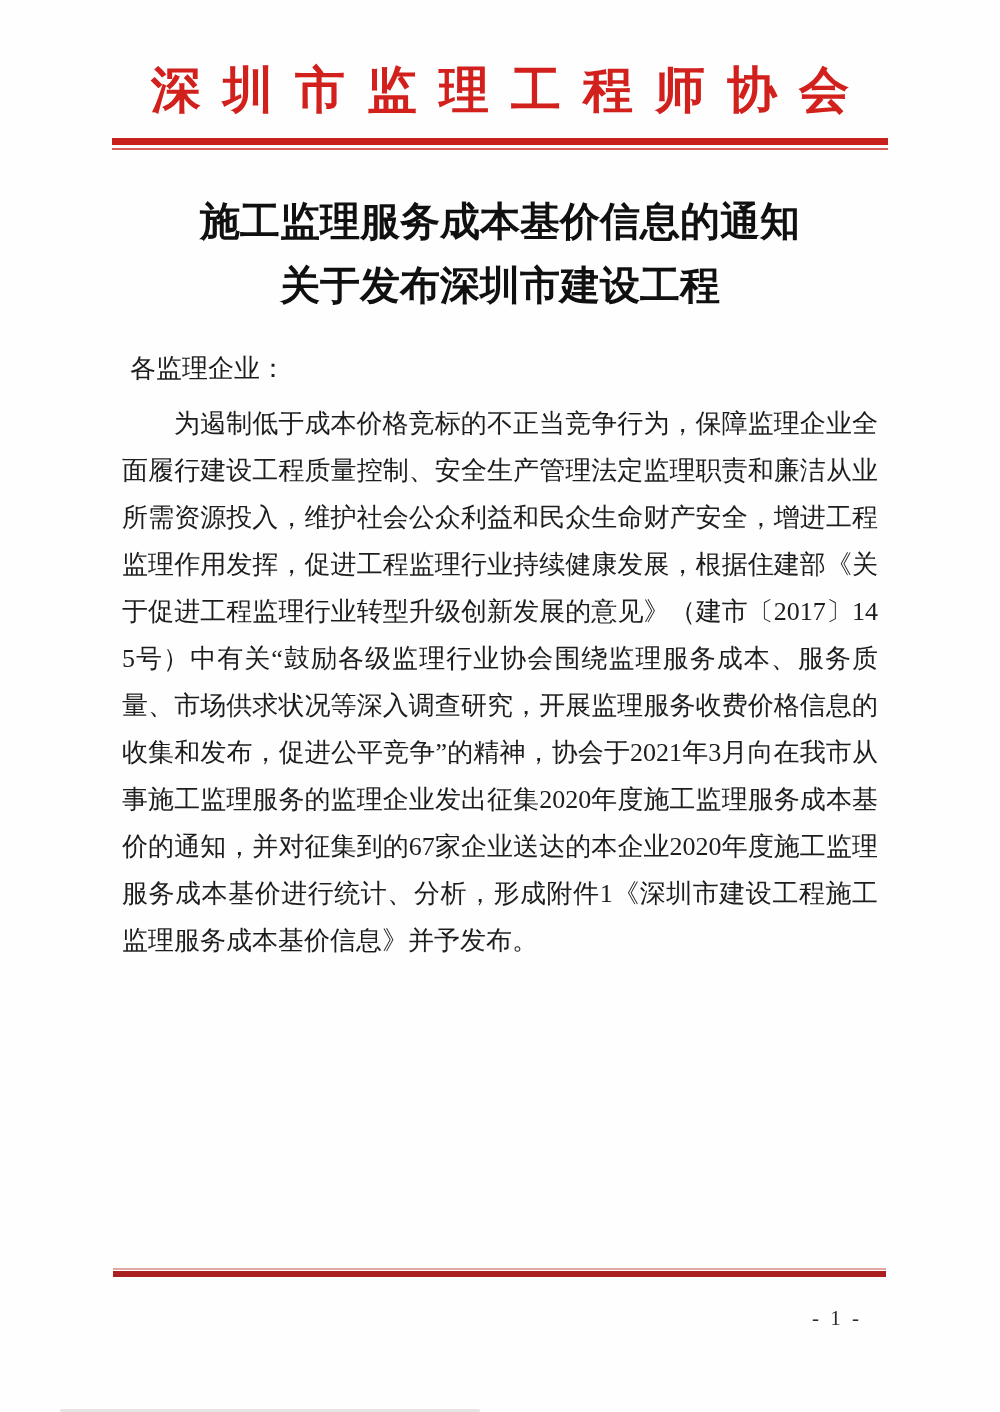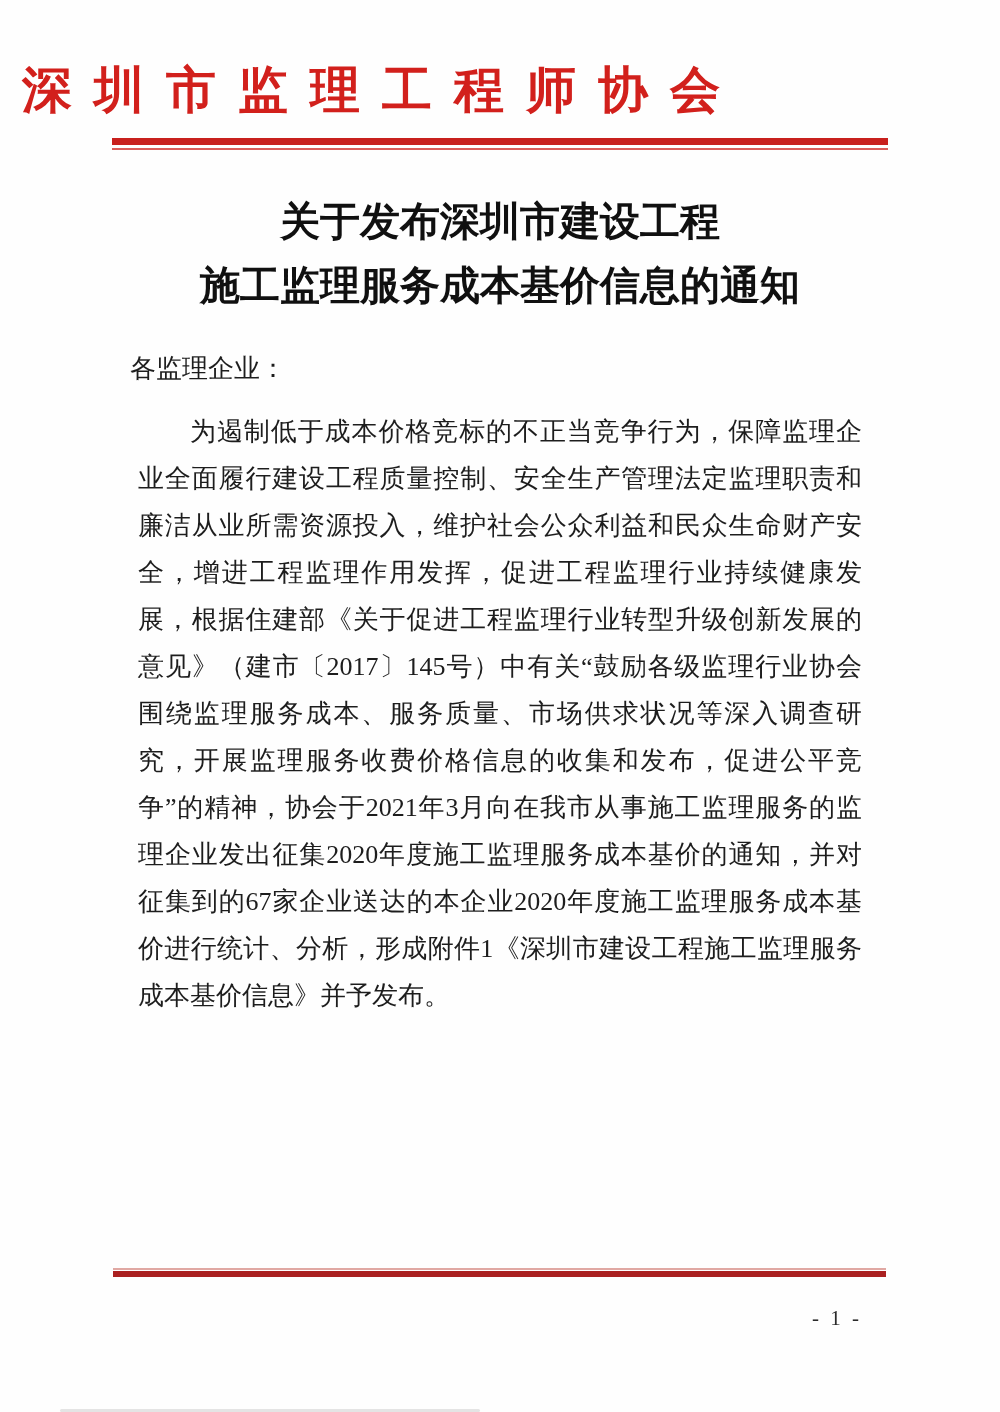--- a/index.html
+++ b/index.html
@@ -10,21 +10,21 @@
     font-family: "Liberation Serif", "DejaVu Serif", serif;
     position: relative; overflow: hidden;
   }
   .page {
     position: absolute; inset: 0;
     background: #fefefe;
   }
   
   .org-name {
     margin-top: 62px;
-    text-align: left;
+    text-align: center;
     color: #d2201c;
     font-weight: 700;
     font-size: 50px;
     line-height: 56px;
     letter-spacing: 22px;
     text-indent: 22px;
     white-space: nowrap;
   }
   .header-rule { margin: 20px 112px 0 112px; }
   .header-rule .rule-thick { height: 7px; background: #c8201d; }
@@ -41,21 +41,21 @@
   
   .content {
     width: 756px;
     margin: 27px auto 0 auto;
     font-size: 26px;
     line-height: 47px;
     color: #1d1d1d;
     text-align: justify;
   }
   .salutation { text-indent: 0; margin: 8px; }
-  p.para { margin: 16px; text-indent: 2em; word-break: break-all; }
+  p.para { margin: 0; text-indent: 2em; word-break: break-all; }
   
   .footer-rule { position: absolute; left: 113px; right: 114px; top: 1268px; }
   .footer-rule .rule-thin  { height: 2px; background: #e0a8a3; }
   .footer-rule .rule-thick { height: 6px; background: #aa2020; margin-top: 1px; }
   .page-number {
     position: absolute;
     top: 1306px; right: 138px;
     font-size: 21px;
     letter-spacing: 3px;
     color: #2a2a2a;
@@ -73,22 +73,22 @@
 <div class="page">
 
   <div class="org-name">深圳市监理工程师协会</div>
 
   <div class="header-rule">
     <div class="rule-thick"></div>
     <div class="rule-thin"></div>
   </div>
 
   <div class="doc-title">
+    <div>施工监理服务成本基价信息的通知</div>
     <div>关于发布深圳市建设工程</div>
-    <div>施工监理服务成本基价信息的通知</div>
   </div>
 
   <div class="content">
     <p class="salutation">各监理企业：</p>
     <p class="para">为遏制低于成本价格竞标的不正当竞争行为，保障监理企业全面履行建设工程质量控制、安全生产管理法定监理职责和廉洁从业所需资源投入，维护社会公众利益和民众生命财产安全，增进工程监理作用发挥，促进工程监理行业持续健康发展，根据住建部《关于促进工程监理行业转型升级创新发展的意见》（建市〔2017〕145号）中有关“鼓励各级监理行业协会围绕监理服务成本、服务质量、市场供求状况等深入调查研究，开展监理服务收费价格信息的收集和发布，促进公平竞争”的精神，协会于2021年3月向在我市从事施工监理服务的监理企业发出征集2020年度施工监理服务成本基价的通知，并对征集到的67家企业送达的本企业2020年度施工监理服务成本基价进行统计、分析，形成附件1《深圳市建设工程施工监理服务成本基价信息》并予发布。</p>
   </div>
 
   <div class="footer-rule">
     <div class="rule-thin"></div>
     <div class="rule-thick"></div>

